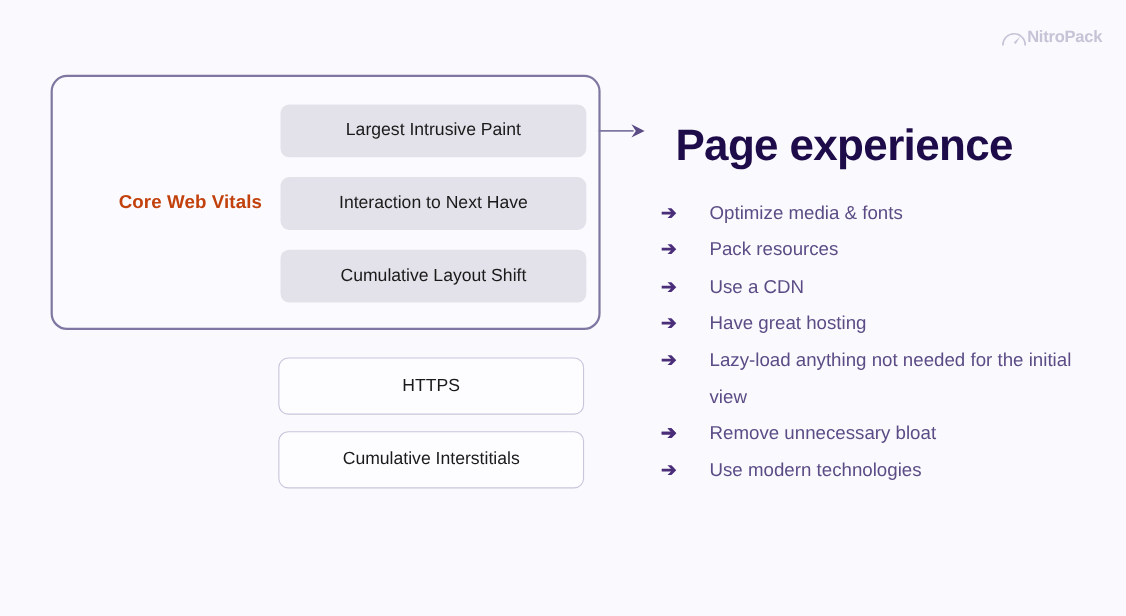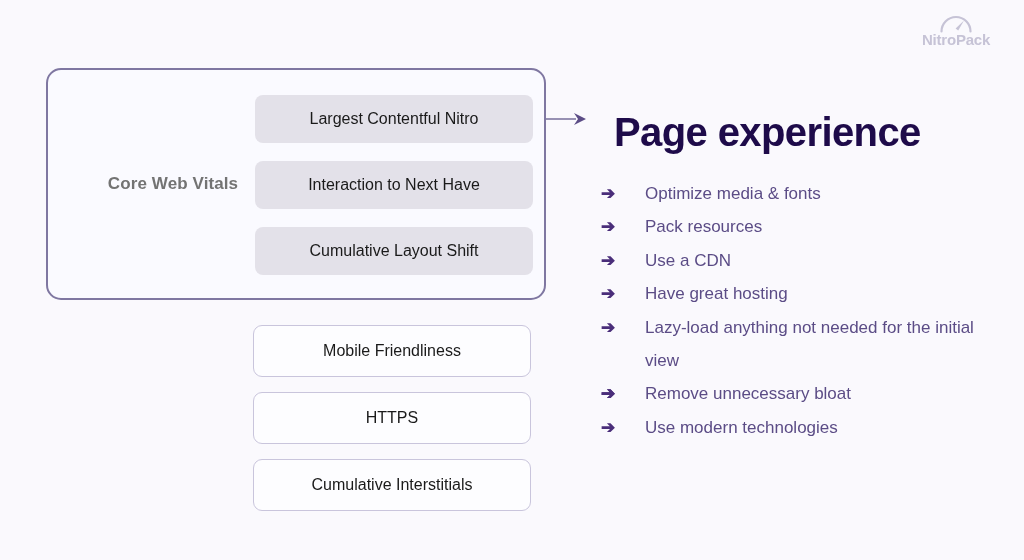--- a/index.html
+++ b/index.html
@@ -16,21 +16,20 @@
   }
 
   
   .logo {
     position: absolute;
     top: 12px;
     right: 22px;
     width: 92px;
     height: 44px;
     display: flex;
-    flex-direction: column;
     align-items: center;
     justify-content: flex-start;
   }
   .logo-gauge { display: block; }
   .logo-word {
     font-size: 15px;
     letter-spacing: -0.2px;
     color: #c6c3d6;
     line-height: 1;
     margin-top: -1px;
@@ -55,21 +54,21 @@
     position: absolute;
     left: 30px;
     top: 0;
     height: 100%;
     width: 190px;
     display: flex;
     align-items: center;
     justify-content: center;
     font-size: 17px;
     font-weight: bold;
-    color: #737373;
+    color: #c2410c;
     letter-spacing: 0.1px;
   }
   .chips {
     position: absolute;
     left: 207px;
     top: 25px;
     width: 278px;
     display: flex;
     flex-direction: column;
     gap: 18px;
@@ -165,33 +164,32 @@
     <path d="M16.6 16.4 L25 8.6 L19.2 18.4 Z" fill="#c6c3d6"></path>
   </svg>
   <div class="logo-word">
     <span class="w1">Nitro</span><span class="w2">Pack</span>
   </div>
 </div>
 
 <div class="cwv-box">
   <div class="cwv-label">Core Web Vitals</div>
   <div class="chips">
-    <div class="chip">Largest Contentful Nitro</div>
+    <div class="chip">Largest Intrusive Paint</div>
     <div class="chip">Interaction to Next Have</div>
     <div class="chip">Cumulative Layout Shift</div>
   </div>
 </div>
 
 <svg class="connector" viewBox="0 0 50 26">
   <line x1="0" y1="13" x2="32" y2="13" stroke="#7f77a1" stroke-width="1.6"></line>
   <path d="M30 7 L42 13 L30 19 L34 13 Z" fill="#5b4c86"></path>
 </svg>
 
 <div class="outer-boxes">
-  <div class="outer-box">Mobile Friendliness</div>
   <div class="outer-box">HTTPS</div>
   <div class="outer-box">Cumulative Interstitials</div>
 </div>
 
 <div class="panel">
   <h1 class="panel-title">Page experience</h1>
   <ul class="panel-list">
     <li>
       <span class="arrow">➔</span>
       <span>Optimize media &amp; fonts</span>

